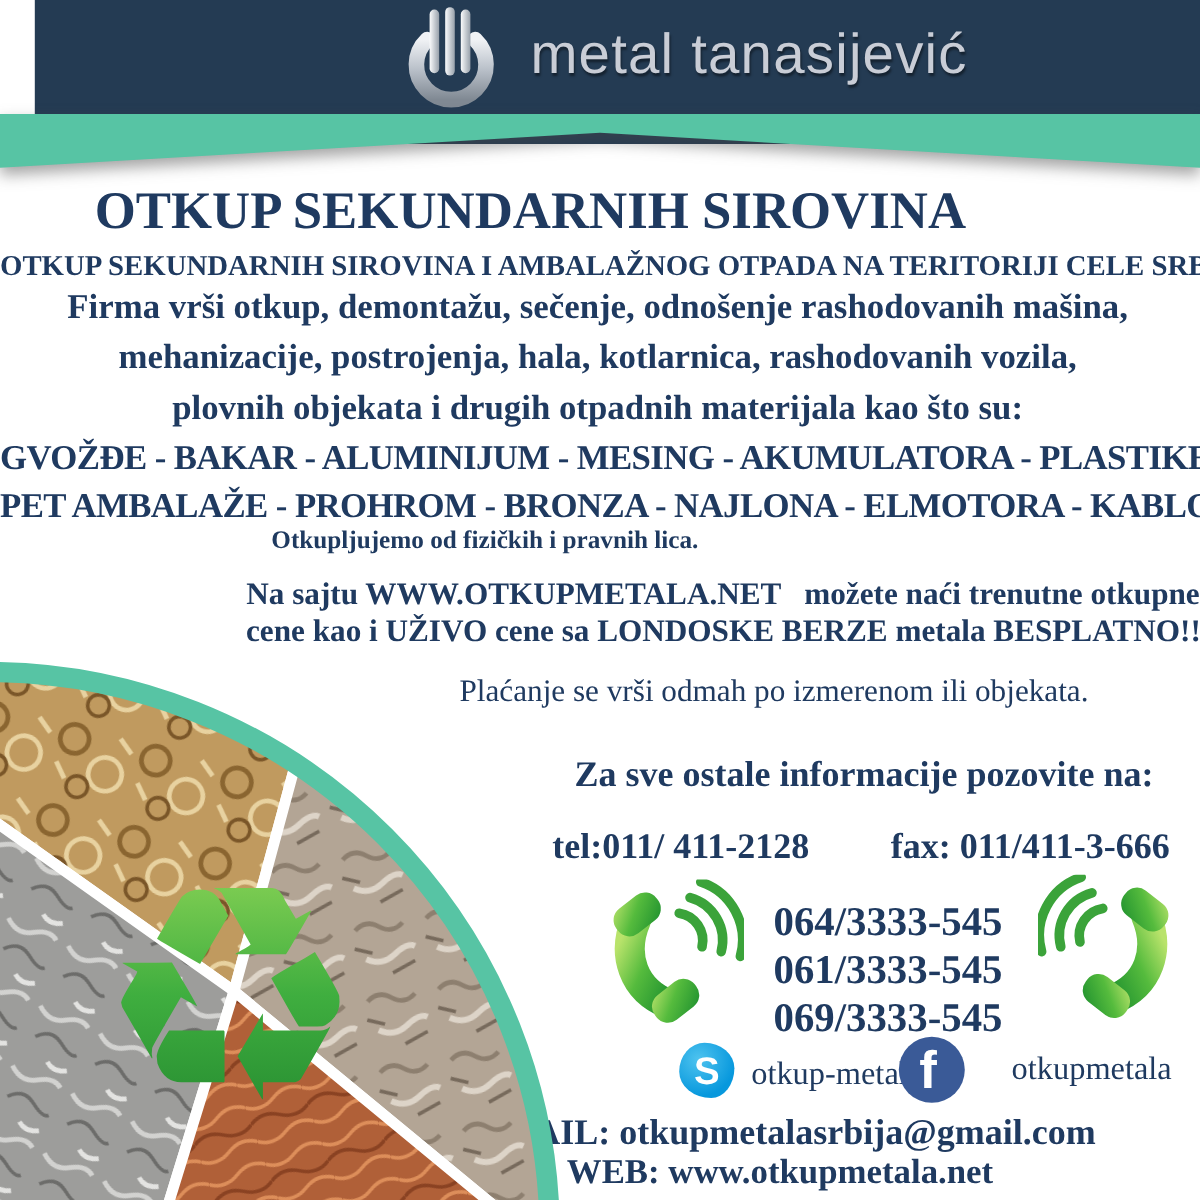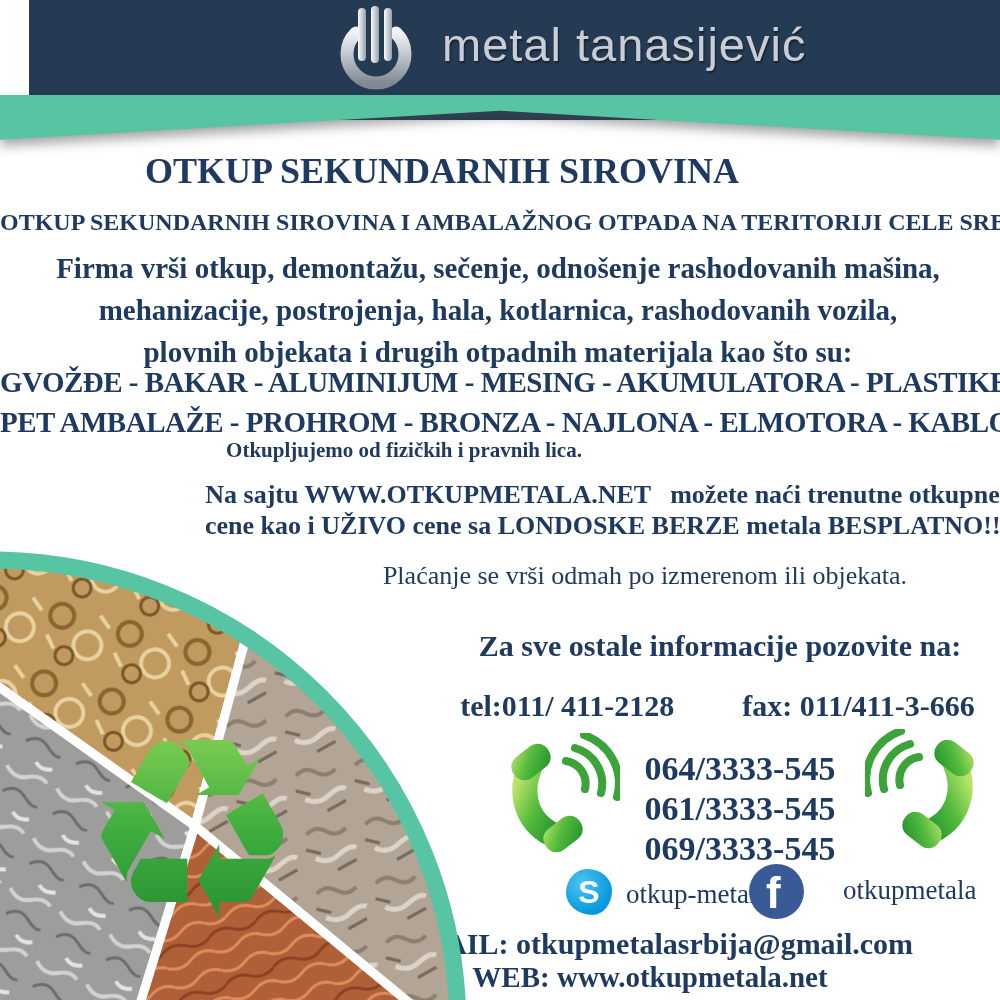--- a/index.html
+++ b/index.html
@@ -12,23 +12,23 @@
   .logo-wrap{position:absolute;left:300px;top:3px;width:90px;height:90px;}
   .brand{position:absolute;left:413px;top:17px;font-family:"Liberation Sans",sans-serif;
          font-size:47px;font-weight:400;color:#c9cdd6;letter-spacing:1px;
          text-shadow:1px 2px 2px rgba(0,0,0,.45);}
   
   .ribbon{position:absolute;left:0;top:95px;width:1000px;height:56px;
           filter:drop-shadow(0 6px 6px rgba(70,70,70,.5));}
   .ribbon-shape{width:100%;height:100%;background:var(--teal,#57c4a4);
           clip-path:polygon(0 0,100% 0,100% 80%,50% 28%,0 80%);}
   
-  .headline{left:0;width:884px;top:150px;font-size:36px;font-weight:bold;}
+  .headline{left:0;width:884px;top:150px;font-size:44px;font-weight:bold;}
   .subheadline{left:0;width:1000px;top:209px;font-size:24px;font-weight:bold;}
-  .intro{left:0;width:996px;top:247px;font-size:29px;font-weight:bold;line-height:42px;}
+  .intro{left:0;width:996px;top:235px;font-size:29px;font-weight:bold;line-height:42px;}
   .materials{left:0;width:1000px;top:362px;font-size:29px;font-weight:bold;line-height:40px;letter-spacing:-0.5px;}
   .buyfrom{left:0;width:808px;top:438px;font-size:21px;font-weight:bold;}
   .promo{left:205px;width:795px;top:479px;font-size:26px;font-weight:bold;line-height:31px;}
   .promo div{white-space:pre;}
   .payment{left:290px;width:710px;top:559px;font-size:26px;line-height:33px;}
   .callhead{left:440px;width:560px;top:629px;font-size:30px;font-weight:bold;}
   .telfax{left:435px;width:565px;top:689px;font-size:30px;font-weight:bold;}
   .telfax .fax{margin-left:68px;}
   .mobiles{left:615px;width:250px;top:736px;font-size:34px;font-weight:bold;line-height:40px;margin-top:13px;}
   .phone-left{position:absolute;left:500px;top:733px;width:120px;height:122px;}

